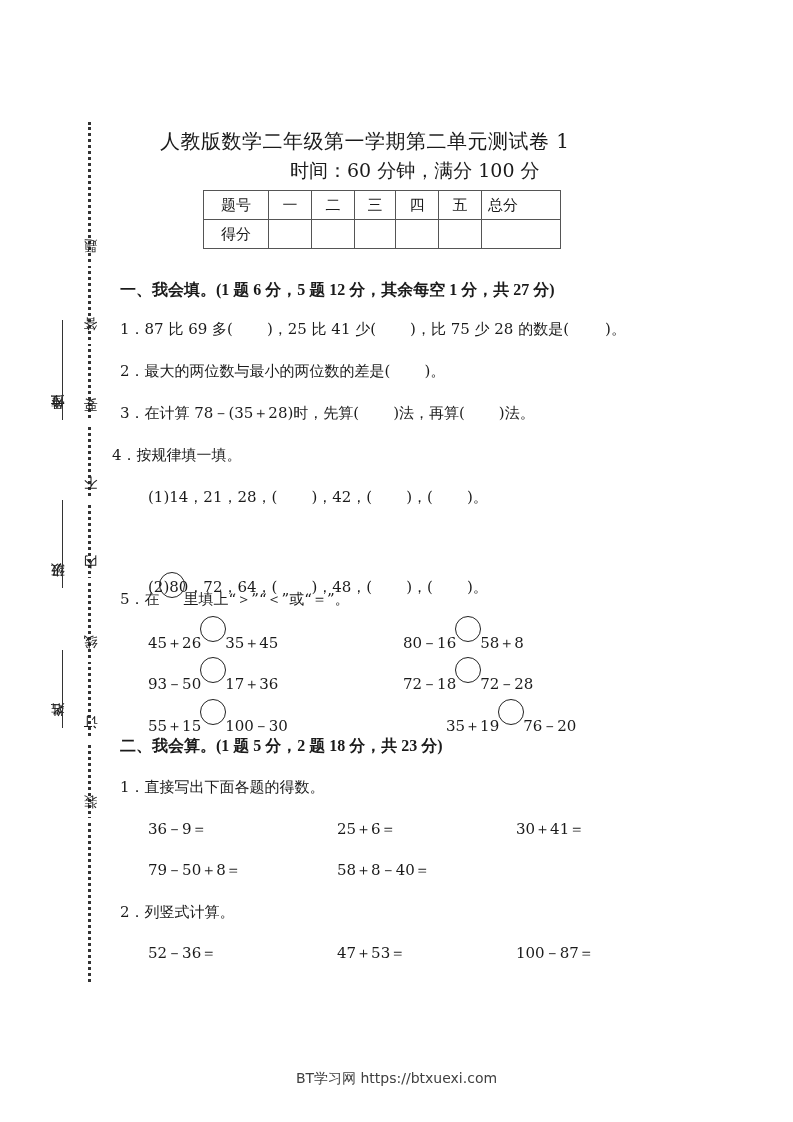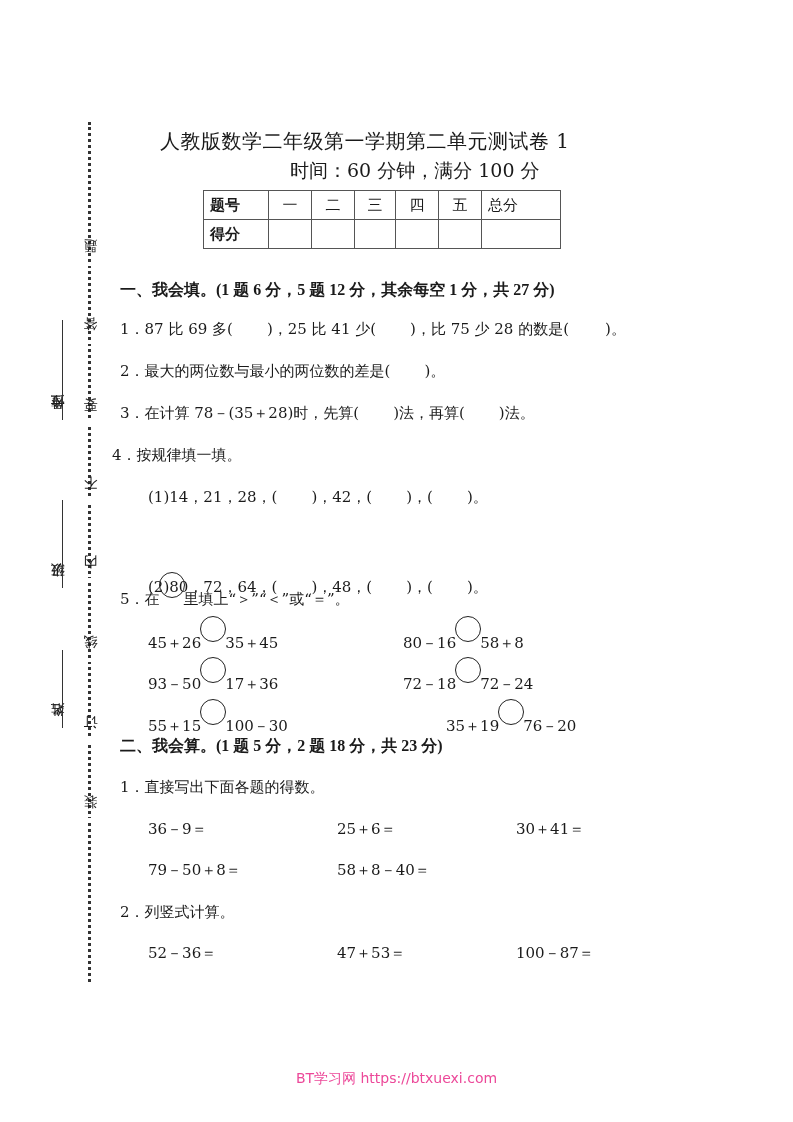--- a/index.html
+++ b/index.html
@@ -3,31 +3,31 @@
 <meta charset="utf-8">
 <style>
   html, body { margin:0; padding:0; }
   body { width:793px; height:1122px; background:#ffffff; position:relative; overflow:hidden;
          font-family:"DejaVu Serif","Liberation Serif",serif; color:#1a1a1a; }
   .abs { position:absolute; }
   .title { left:160px; top:128px; font-size:20px; white-space:nowrap; letter-spacing:0.5px; }
   .subtitle { left:290px; top:158px; font-size:19px; white-space:nowrap; }
   table.score { position:absolute; left:203px; top:190px; border-collapse:collapse; font-size:15px; }
   table.score td { border:1px solid #555; height:28px; padding:0 6px; text-align:center; }
-  table.score td.lbl { text-align:left; width:52px;font-weight:bold; }
+  table.score td.lbl { text-align:center; width:52px; }
   .c1{width:30px}.c2{width:30px}.c3{width:28px}.c4{width:30px}.c5{width:30px}.c6{width:66px;text-align:left !important;}
   .line { font-size:15px; white-space:nowrap; }
   .sec { font-weight:bold; font-family:"Liberation Serif","DejaVu Serif",serif; font-size:16px; }
   .blank { display:inline-block; }
   .circ { display:inline-block; width:24px; height:24px; border:1px solid #222; border-radius:50%; vertical-align:6px; margin:0 -1px; }
   .dotline { left:88px; top:122px; width:0; height:860px; border-left:3px dotted #333; }
   .vtext { writing-mode:vertical-rl; transform:rotate(180deg); font-size:14px; white-space:nowrap; }
   .vline-seg { width:1px; background:#333; }
   .margin-char { left:81px; font-size:14px; background:#fff; padding:2px 0; writing-mode:vertical-rl; transform:rotate(180deg); }
-  .footer { left:0; width:793px; top:1070px; text-align:center; font-family:"DejaVu Sans","Liberation Sans",sans-serif; font-size:14px; color:#ec4899; }
+  .footer { left:0; width:793px; top:1070px; text-align:center; font-family:"DejaVu Sans","Liberation Sans",sans-serif; font-size:14px; color:#404040; }
 </style>
 </head>
 <body>
 
 <div class="abs dotline"></div>
 <div class="abs margin-char" style="top:262px">题</div>
 <div class="abs margin-char" style="top:340px">答</div>
 <div class="abs margin-char" style="top:420px">要</div>
 <div class="abs margin-char" style="top:498px">不</div>
 <div class="abs margin-char" style="top:578px">内</div>
@@ -92,21 +92,21 @@
   <span>(2)80，72，64，(</span><span class="blank" style="width:34px"></span><span>)，48，(</span><span class="blank" style="width:34px"></span><span>)，(</span><span class="blank" style="width:34px"></span><span>)。</span>
 </div>
 
 <div class="abs line" style="left:120px; top:572px;">
   <span>5．</span><span>在</span><span class="circ"></span><span>里填上“＞”“＜”或“＝”。</span>
 </div>
 
 <div class="abs line" style="left:148px; top:616px;"><span>45＋26</span><span class="circ"></span><span>35＋45</span></div>
 <div class="abs line" style="left:403px; top:616px;"><span>80－16</span><span class="circ"></span><span>58＋8</span></div>
 <div class="abs line" style="left:148px; top:657px;"><span>93－50</span><span class="circ"></span><span>17＋36</span></div>
-<div class="abs line" style="left:403px; top:657px;"><span>72－18</span><span class="circ"></span><span>72－24</span></div>
+<div class="abs line" style="left:403px; top:657px;"><span>72－18</span><span class="circ"></span><span>72－28</span></div>
 <div class="abs line" style="left:148px; top:699px;"><span>55＋15</span><span class="circ"></span><span>100－30</span></div>
 <div class="abs line" style="left:403px; top:699px;margin-left:43px;"><span>35＋19</span><span class="circ"></span><span>76－20</span></div>
 
 <div class="abs line sec" style="left:120px; top:736px;">二、我会算。(1 题 5 分，2 题 18 分，共 23 分)</div>
 
 <div class="abs line" style="left:120px; top:778px;">
   <span>1．</span><span>直接写出下面各题的得数。</span>
 </div>
 <div class="abs line" style="left:148px; top:820px;">36－9＝</div>
 <div class="abs line" style="left:337px; top:820px;">25＋6＝</div>

